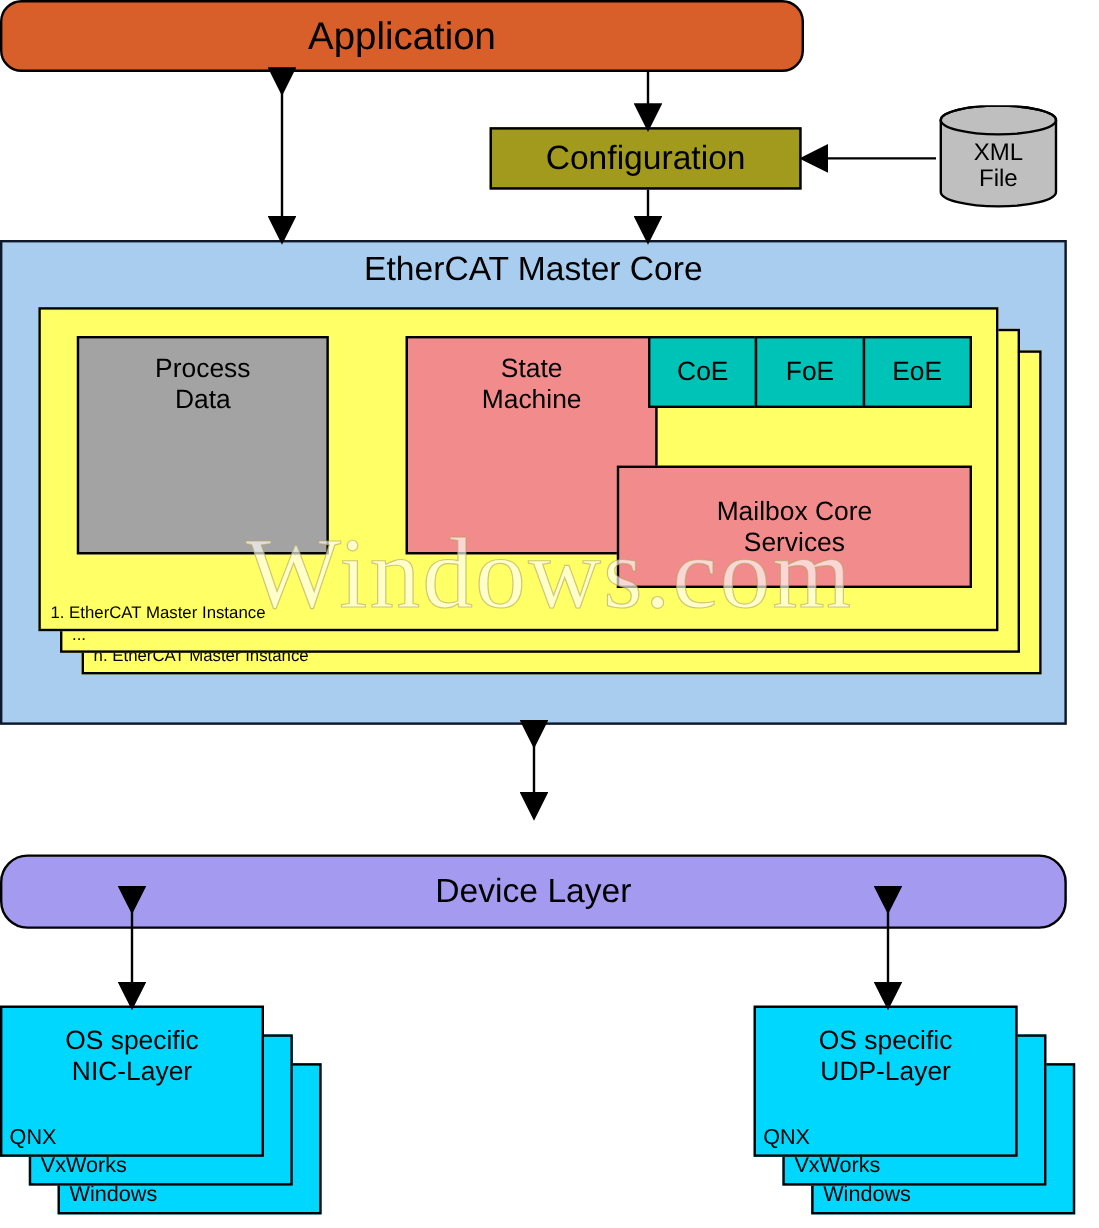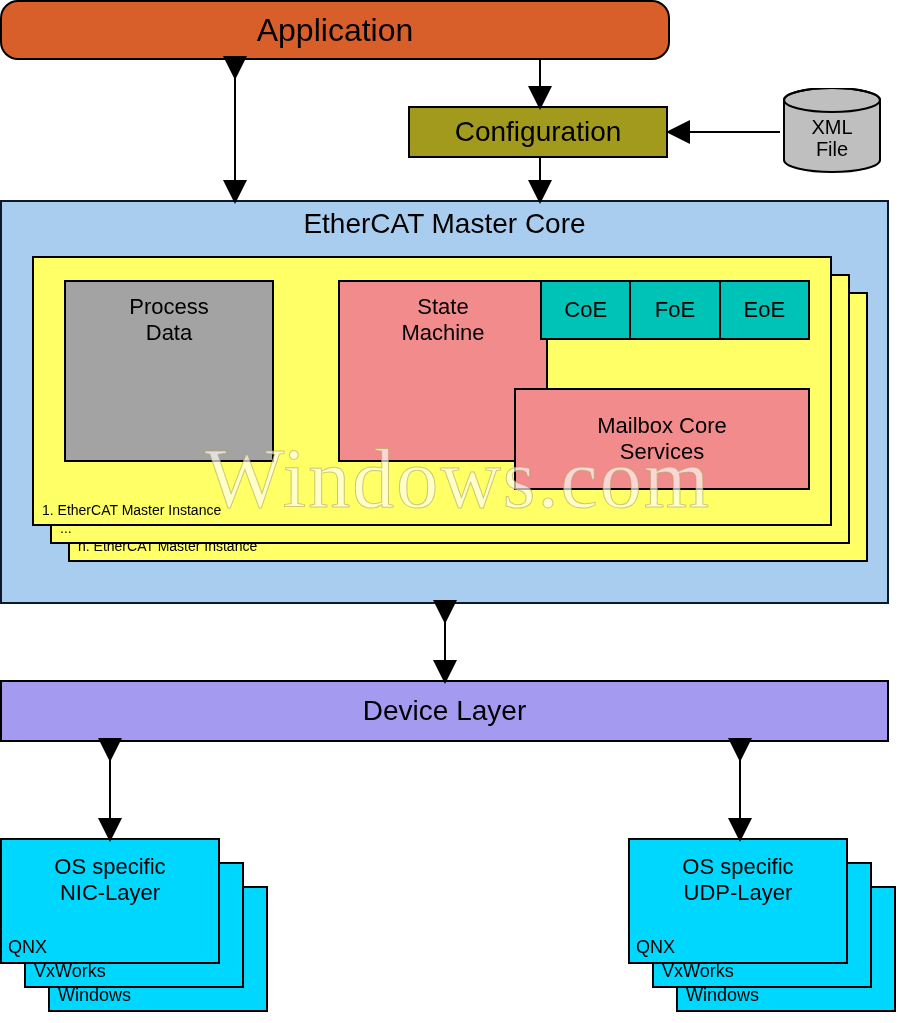--- a/index.html
+++ b/index.html
@@ -109,21 +109,21 @@
 
     <div class="box" style="left:480px;top:102px;width:296px;height:102px;background:#f28b8b;margin-top:28px;">
       <div class="label mid">
         <span>Mailbox Core</span><br>
         <span>Services</span>
       </div>
     </div>
   </div>
 </div>
 
-<div class="box title" style="left:0;top:680px;width:889px;height:62px;background:#a49af0;">
+<div class="box title" style="left:0;top:712px;width:889px;height:62px;background:#a49af0;border-radius:23px;">
   <span>Device Layer</span>
 </div>
 
 <div style="position:absolute;left:0;top:838px;">
   <div class="box" style="position:absolute;left:48px;top:48px;width:220px;height:126px;background:#00d7ff;align-items:flex-end;justify-content:flex-start;padding:4px 8px;">
     <span class="tiny">Windows</span>
   </div>
   <div class="box" style="position:absolute;left:24px;top:24px;width:220px;height:126px;background:#00d7ff;align-items:flex-end;justify-content:flex-start;padding:4px 8px;">
     <span class="tiny">VxWorks</span>
   </div>

